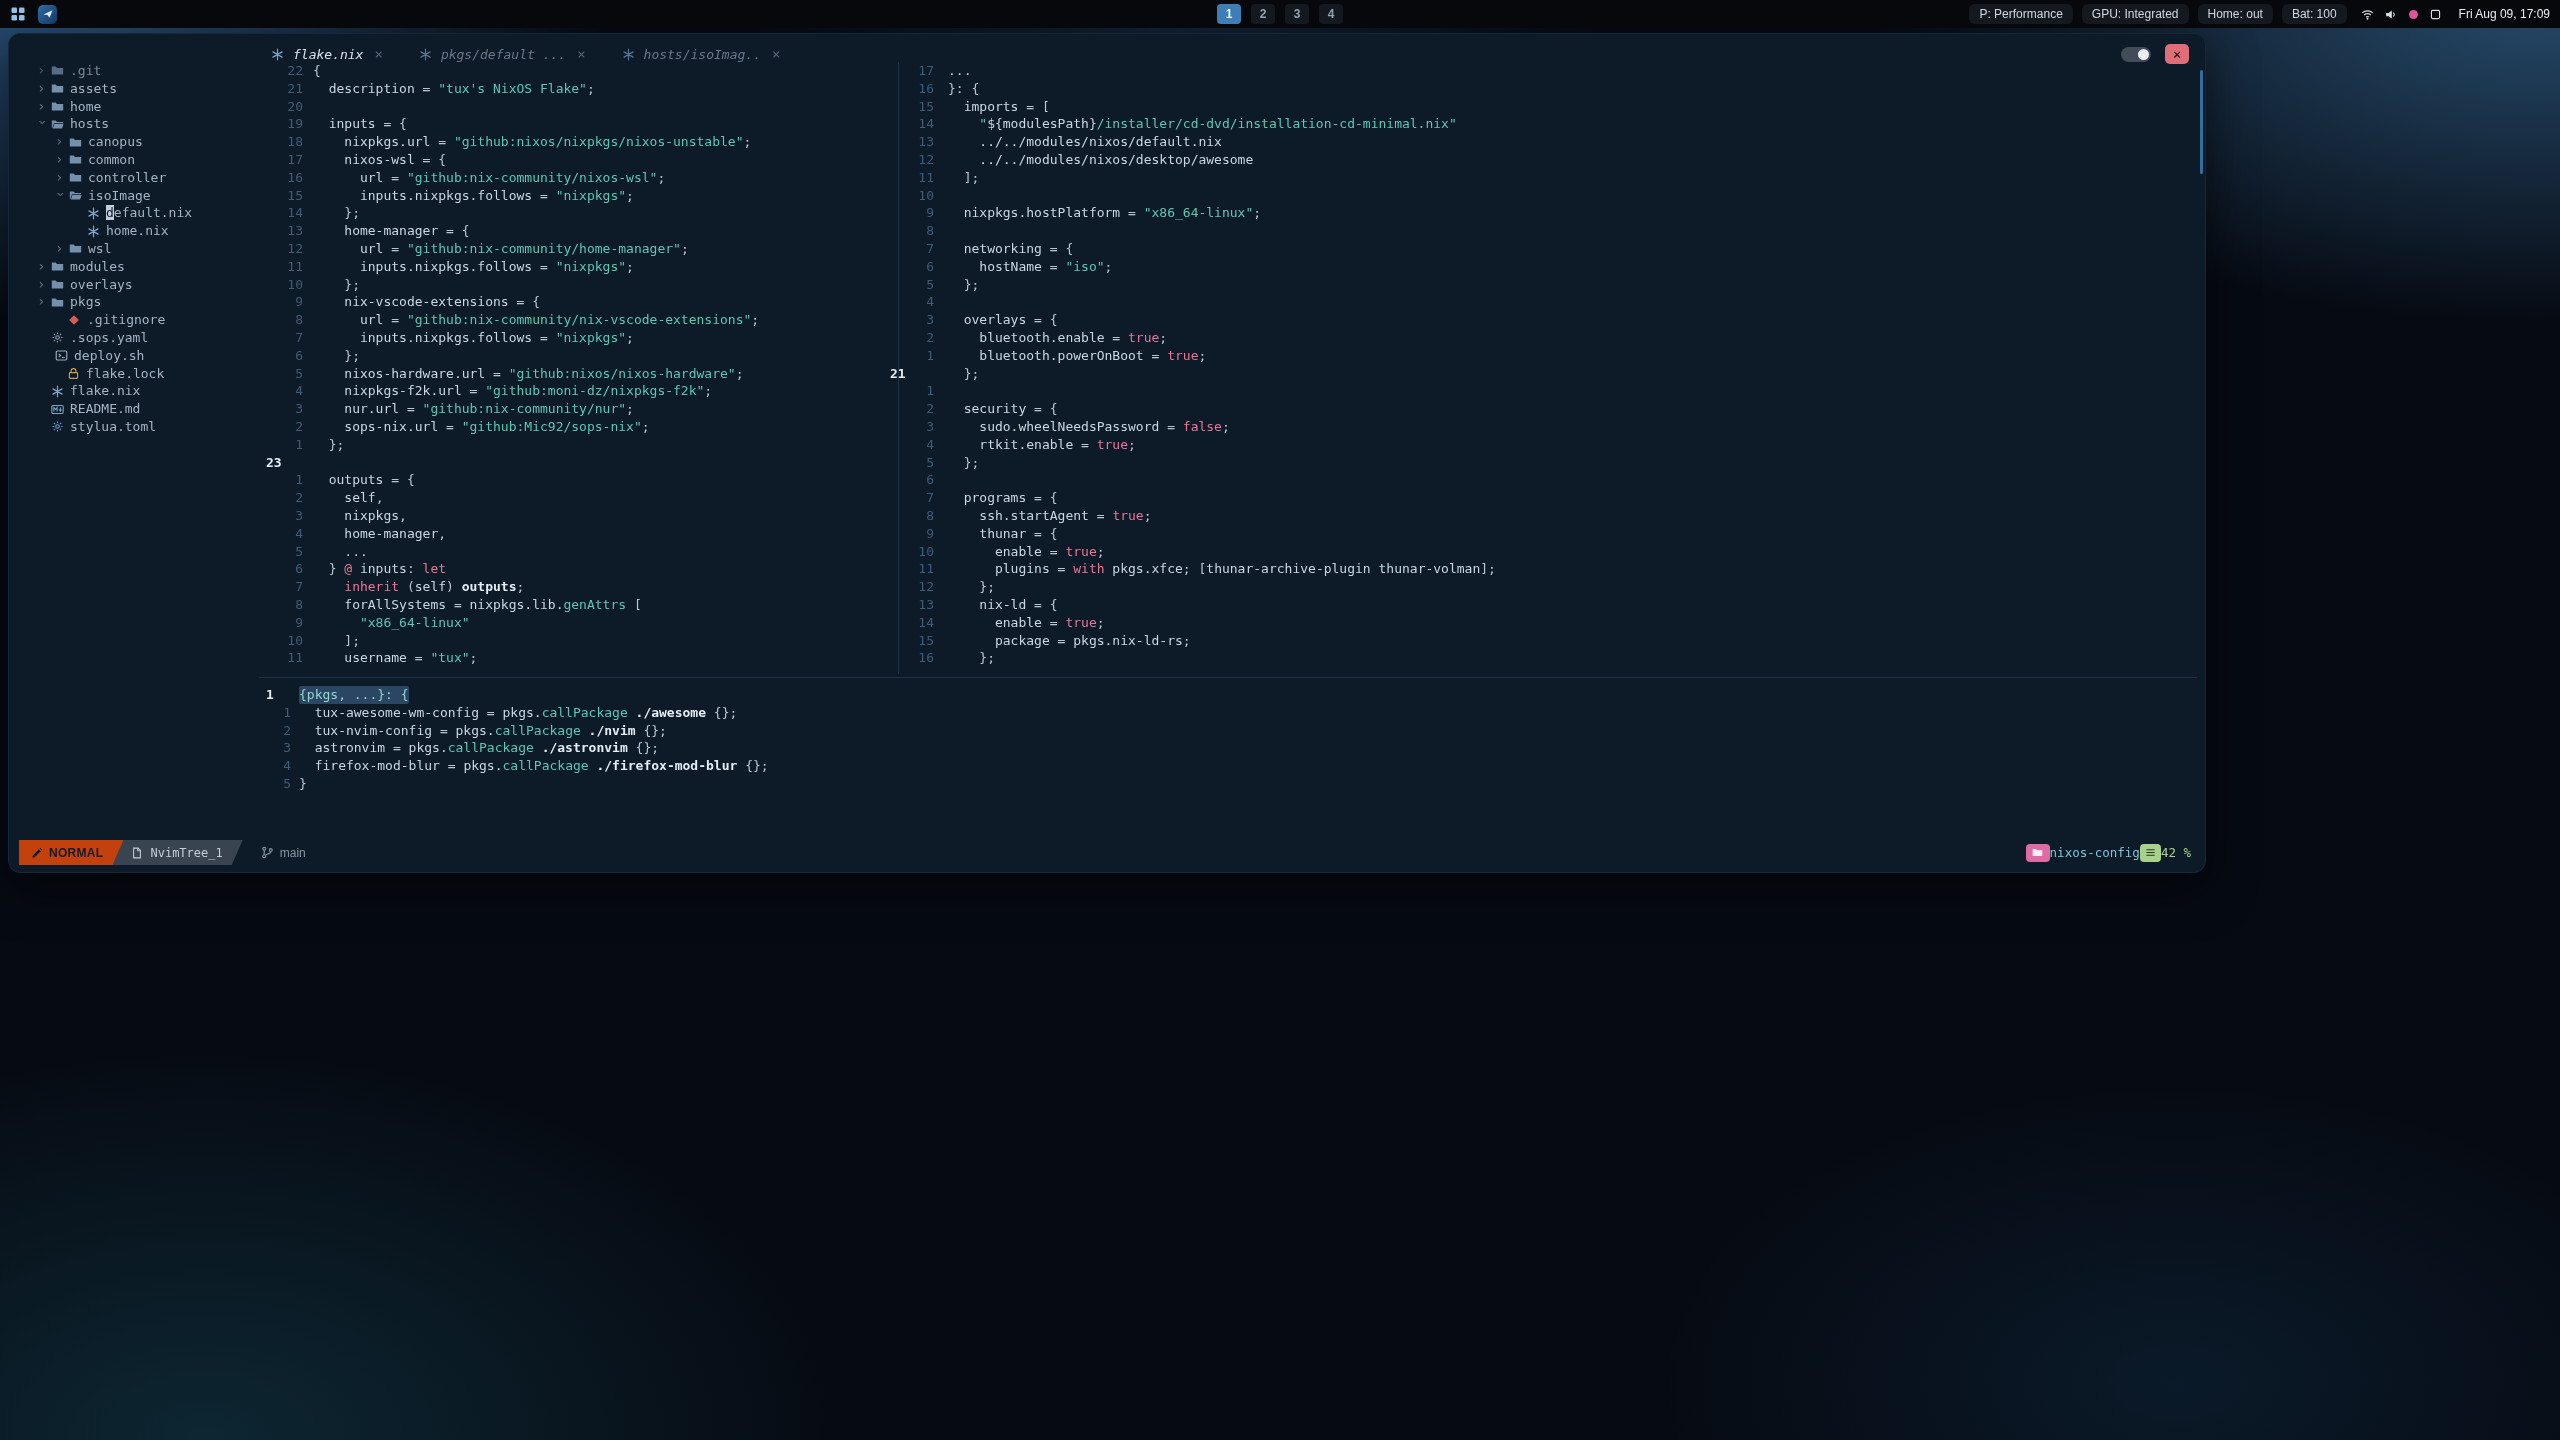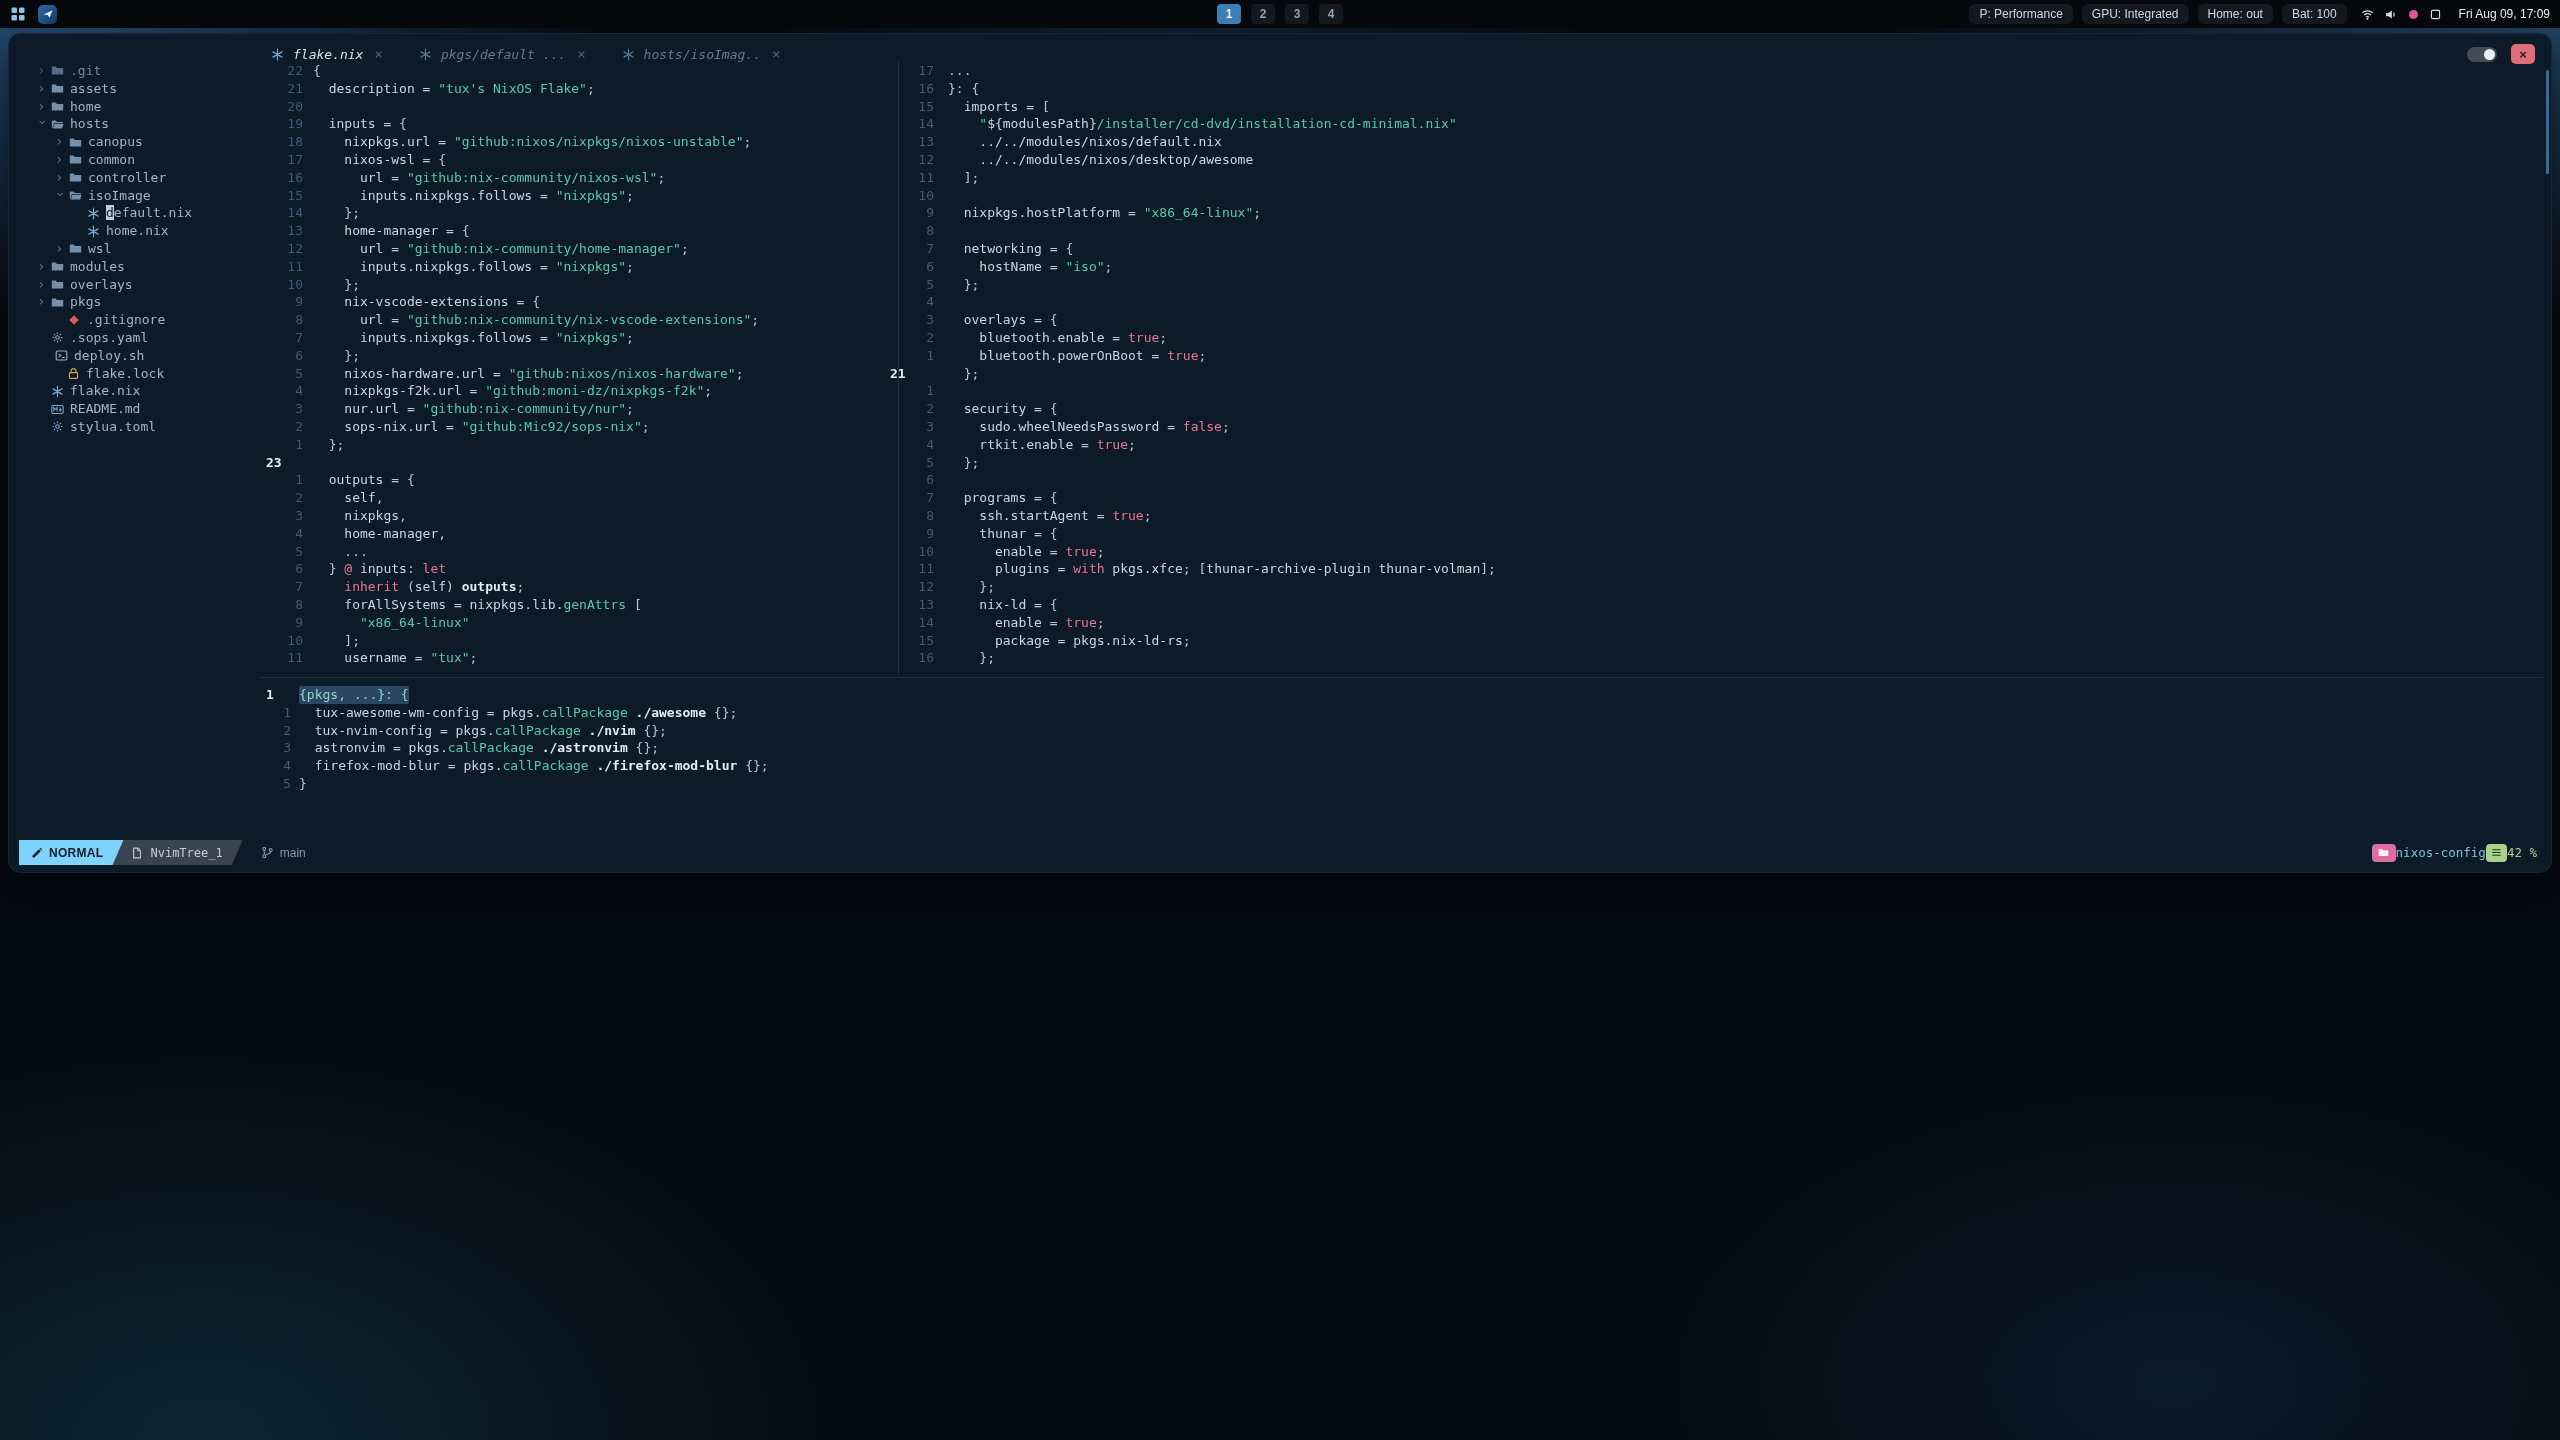--- a/index.html
+++ b/index.html
@@ -25,21 +25,21 @@
   .ws-btn{width:24px;height:20px;border-radius:4px;background:#14191f;color:#93a1b0;
     display:flex;align-items:center;justify-content:center;font-weight:bold;font-size:12px;}
   .ws-btn.active{background:#3e7eb6;color:#f3f7fb;}
   .topbar .right{margin-left:auto;display:flex;align-items:center;gap:9px;}
   .pill{background:#14191f;border-radius:6px;padding:3px 10px;color:#cfd8e2;white-space:nowrap;}
   .tray{display:flex;align-items:center;gap:9px;margin:0 4px;}
   .tray .icon{display:flex;}
   .clock{color:#e8edf3;margin-left:4px;white-space:nowrap;}
   .icon svg{display:block;}
   
-  .window{position:absolute;left:8px;top:33px;width:2544px;height:840px;border-radius:12px;
+  .window{position:absolute;left:8px;top:33px;width:2198px;height:840px;border-radius:12px;
     background:#0d1a28;border:1px solid #16273a;box-sizing:border-box;
     box-shadow:0 14px 48px rgba(0,0,0,.55);overflow:hidden;
     font-family:"DejaVu Sans Mono",monospace;}
   
   .tabline{position:absolute;left:0;top:0;right:0;height:40px;display:flex;align-items:center;padding-left:262px;gap:36px;}
   .tab{display:flex;align-items:center;gap:9px;font-style:italic;font-size:13px;color:#66798c;cursor:default;}
   .tab.active{color:#d9e2ea;}
   .tab .nixic{color:#567692;display:flex;}
   .tab.active .nixic{color:#7aa3c9;}
   .tab .close{font-style:normal;color:#52667c;font-size:14px;margin-left:2px;}
@@ -77,21 +77,21 @@
   .tk-fn{color:#5bc8b2;}
   .tk-b{color:#e4ecf4;font-weight:bold;}
   .tk-path{color:#e4ecf4;font-weight:bold;}
   .tk-itp{color:#c9d6e3;}
   .vdiv{position:absolute;left:889px;top:28px;width:1px;height:612px;background:#1d3147;}
   .hdiv{position:absolute;left:250px;right:8px;top:643px;height:1px;background:#1d3147;}
   .scrollthumb{position:absolute;right:2px;top:36px;width:3px;height:104px;border-radius:2px;background:#346e9e;}
   
   .statusline{position:absolute;left:10px;right:10px;bottom:7px;height:25px;display:flex;align-items:center;
     font-family:"Liberation Sans",sans-serif;font-size:12px;}
-  .seg-mode{display:flex;align-items:center;gap:6px;background:#7dd3fc;color:#141c26;font-weight:bold;
+  .seg-mode{display:flex;align-items:center;gap:6px;background:#c2410c;color:#141c26;font-weight:bold;
     letter-spacing:.3px;padding:0 20px 0 12px;height:25px;
     clip-path:polygon(0 0,100% 0,calc(100% - 11px) 100%,0 100%);z-index:2;}
   .seg-buf{display:flex;align-items:center;gap:7px;background:#3a4450;color:#c3cdd8;height:25px;
     padding:0 20px 0 20px;margin-left:-12px;font-family:"DejaVu Sans Mono",monospace;
     clip-path:polygon(11px 0,100% 0,calc(100% - 11px) 100%,0 100%);z-index:1;}
   .seg-branch{display:flex;align-items:center;gap:6px;color:#8496a8;margin-left:18px;}
   .sl-right{margin-left:auto;display:flex;align-items:center;gap:0;}
   .chip{width:24px;height:18px;border-radius:4px;display:flex;align-items:center;justify-content:center;}
   .chip-proj{background:#dd6ca4;color:#fdeef6;}
   .chip-pos{background:#a8d18b;color:#23371c;width:21px;}

